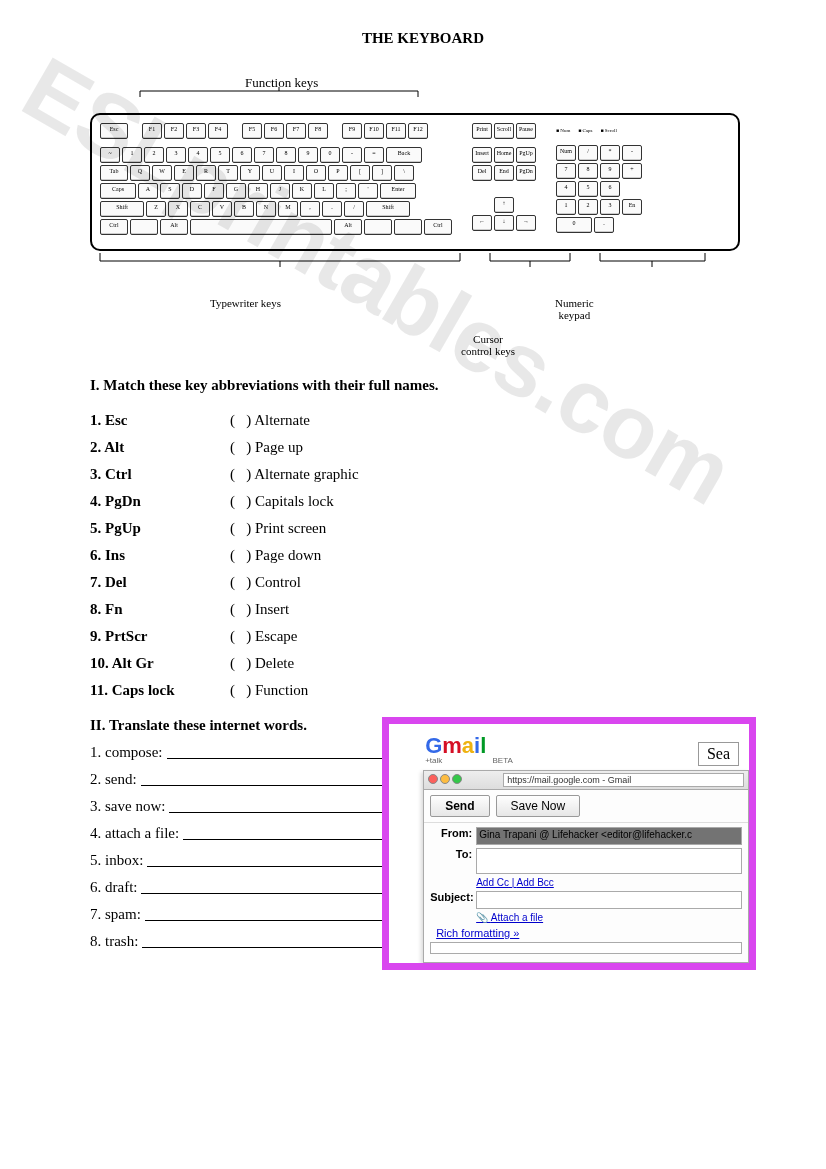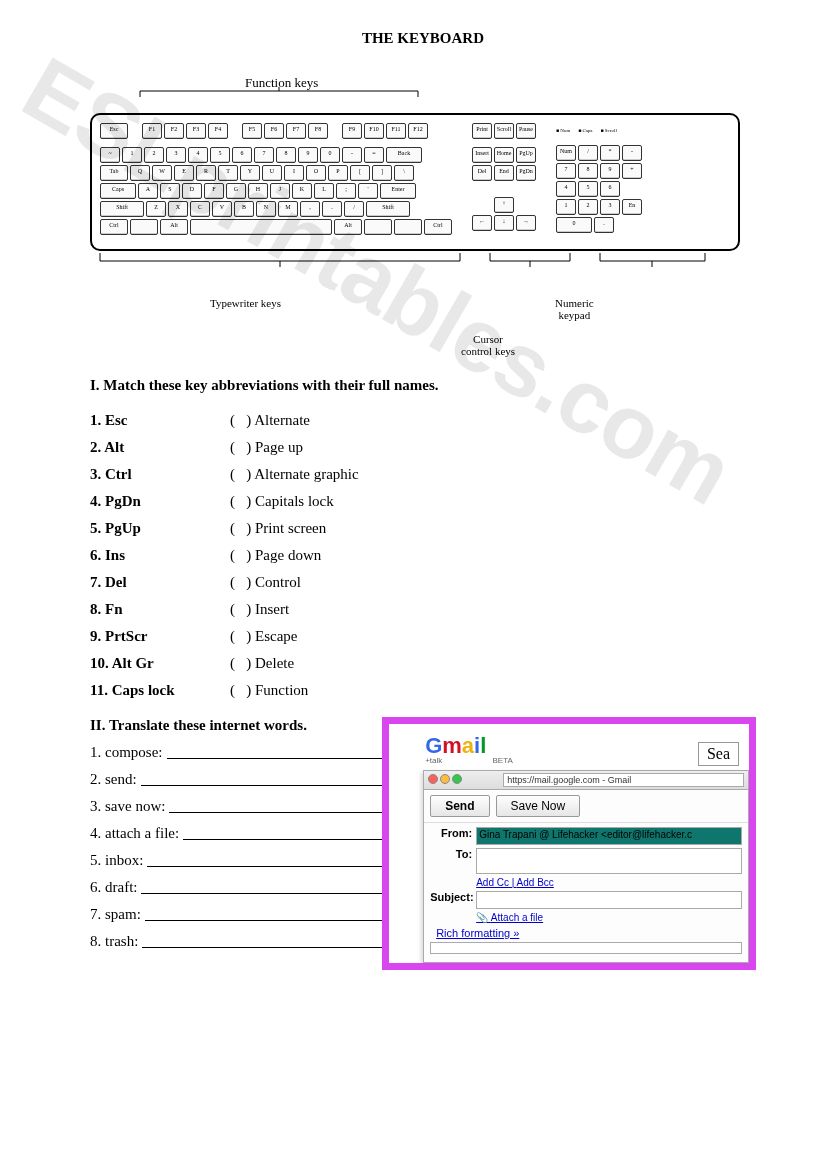--- a/index.html
+++ b/index.html
@@ -524,21 +524,21 @@
             <span class="dots"><span class="d1"></span><span class="d2"></span><span class="d3"></span></span>
             <span class="addrbar">https://mail.google.com - Gmail</span>
           </div>
           <div class="cbtns">
             <div class="cbtn b">Send</div>
             <div class="cbtn">Save Now</div>
           </div>
           <div class="cform">
             <div class="cline">
               <div class="clbl">From:</div>
-              <div class="cinp" style="background:#0f766e">Gina Trapani @ Lifehacker &lt;editor@lifehacker.c</div>
+              <div class="cinp" style="background:#737373">Gina Trapani @ Lifehacker &lt;editor@lifehacker.c</div>
             </div>
             <div class="cline">
               <div class="clbl">To:</div>
               <div class="cinp" style="height:22px"></div>
             </div>
             <div class="clink"><span>Add Cc</span> | <span>Add Bcc</span></div>
             <div class="cline" style="margin-top:3px">
               <div class="clbl">Subject:</div>
               <div class="cinp"></div>
             </div>

